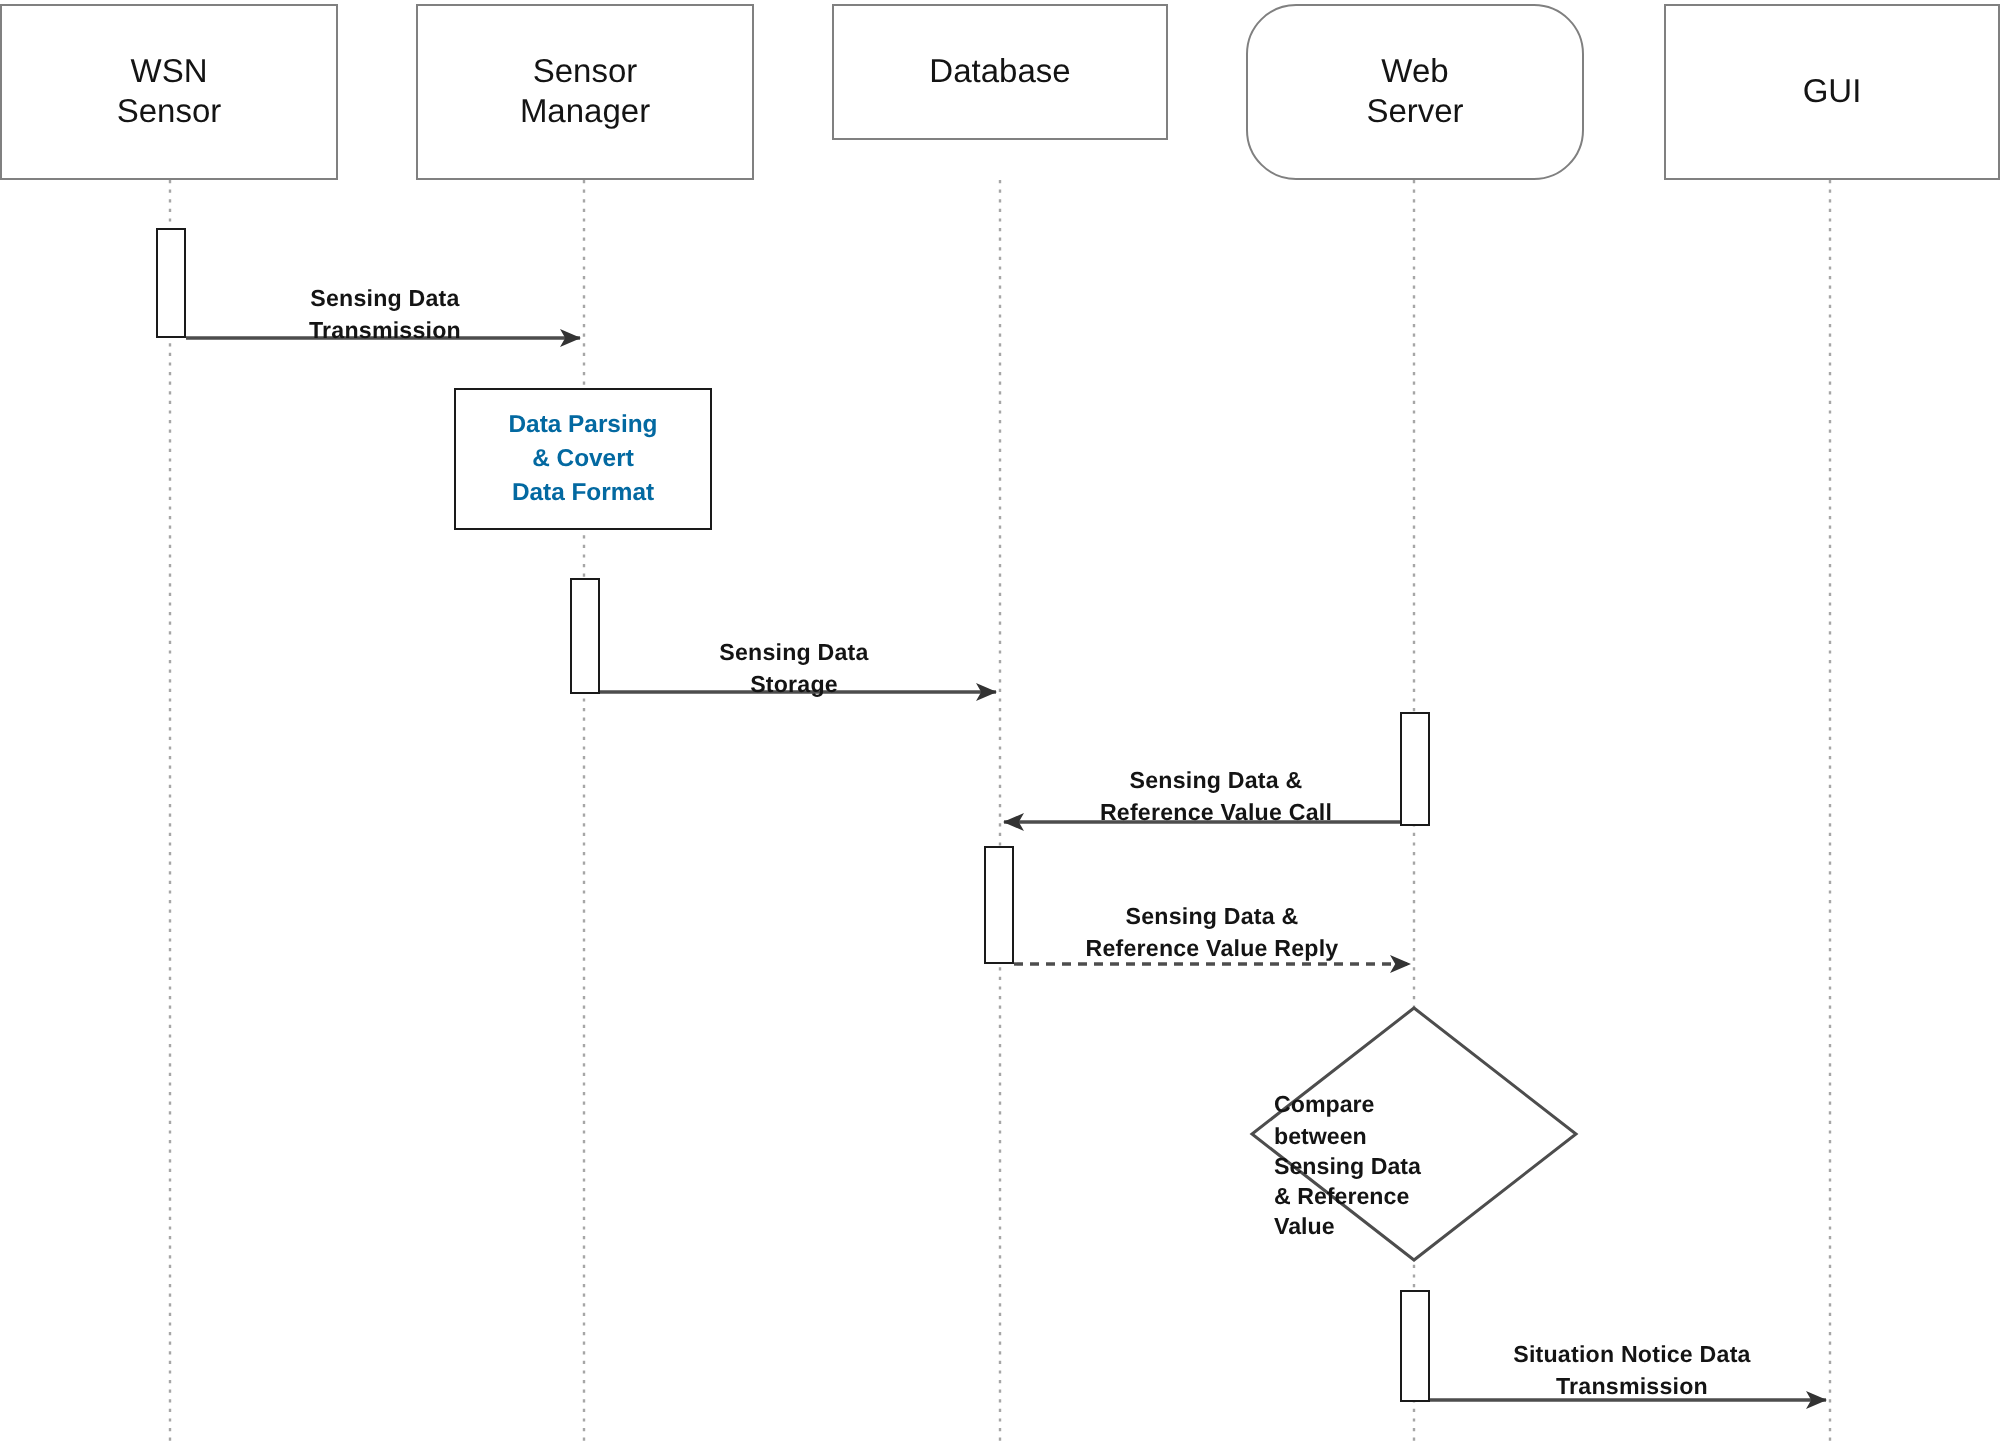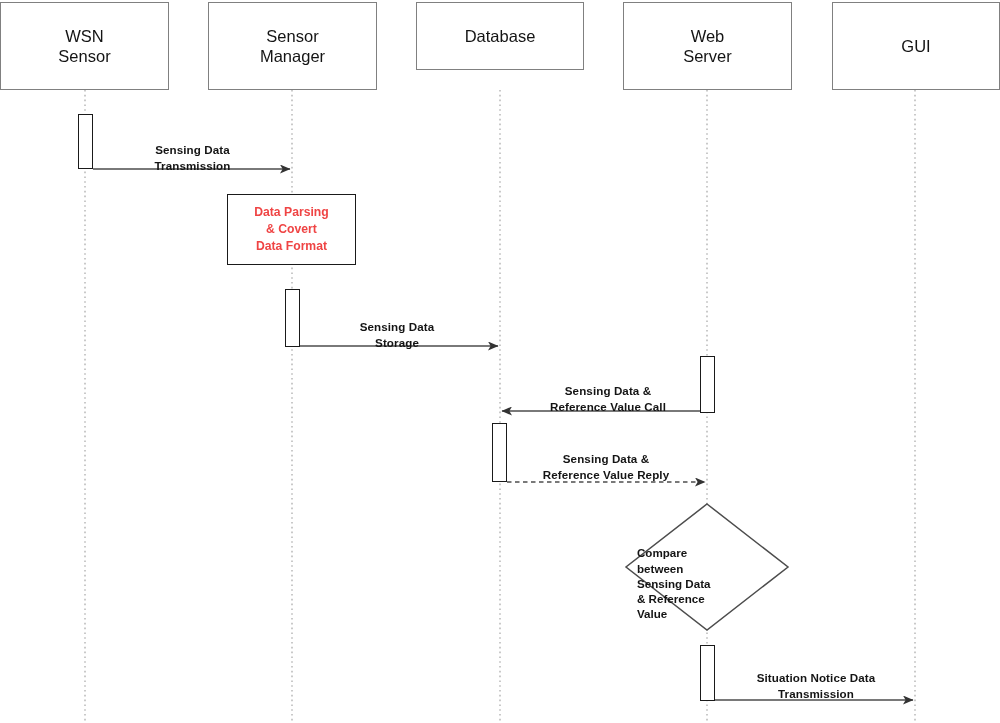--- a/index.html
+++ b/index.html
@@ -51,21 +51,21 @@
     position: absolute;
     box-sizing: border-box;
     border: 1.8px solid #1a1a1a;
     background: #ffffff;
     display: flex;
     align-items: center;
     justify-content: center;
     text-align: center;
     font-size: 12.2px;
     font-weight: bold;
-    color: #ef4444;
+    color: #0369a1;
     line-height: 1.42;
     white-space: pre-line;
   }
   .diamond-text {
     position: absolute;
     font-size: 11.6px;
     font-weight: bold;
     color: #141414;
     line-height: 1.32;
     white-space: pre-line;
@@ -86,21 +86,21 @@
     <span>WSN
 Sensor</span>
   </div>
   <div class="lifeline-head" style="left:208px; top:2px; width:169px; height:88px;">
     <span>Sensor
 Manager</span>
   </div>
   <div class="lifeline-head" style="left:416px; top:2px; width:168px; height:68px;">
     <span>Database</span>
   </div>
-  <div class="lifeline-head" style="left:623px; top:2px; width:169px; height:88px;">
+  <div class="lifeline-head" style="left:623px; top:2px; width:169px; height:88px;border-radius:25px;">
     <span>Web
 Server</span>
   </div>
   <div class="lifeline-head" style="left:832px; top:2px; width:168px; height:88px;text-align:right;">
     <span>GUI</span>
   </div>
 
   <svg class="layer" viewBox="0 0 1000 723">
     <defs>
       <marker id="arrow-right" markerWidth="11" markerHeight="9" refX="10" refY="4.5" orient="auto" markerUnits="userSpaceOnUse">

